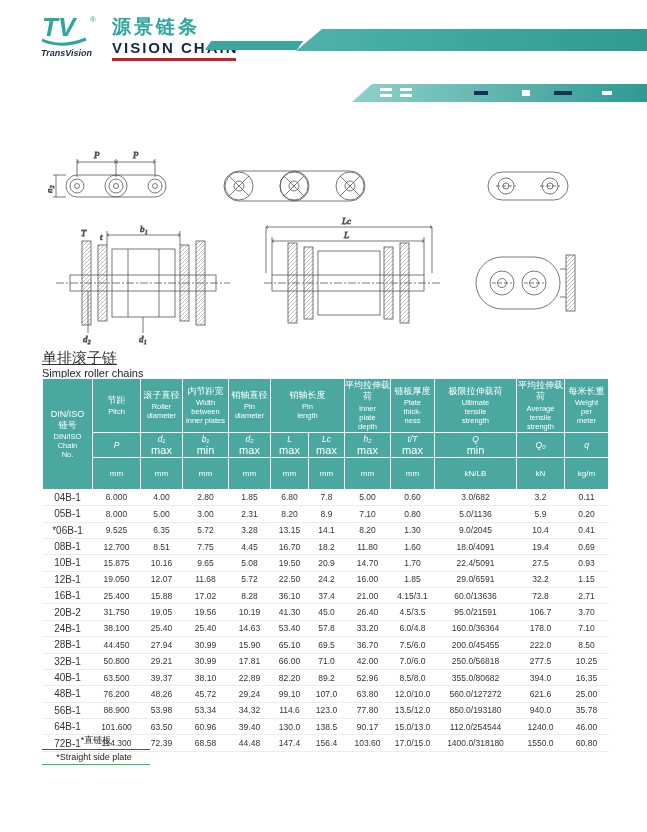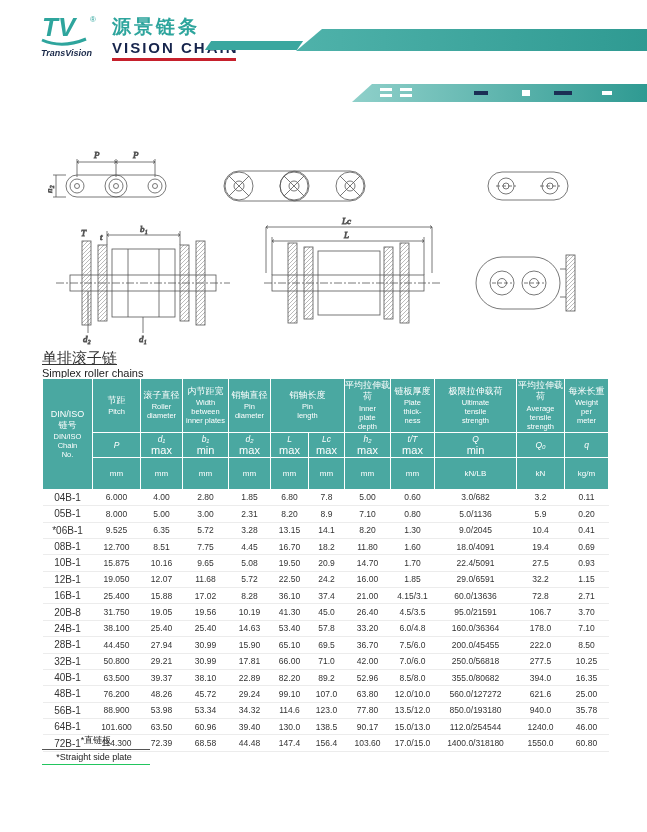--- a/index.html
+++ b/index.html
@@ -434,21 +434,21 @@
             <td>8.28</td>
             <td>36.10</td>
             <td>37.4</td>
             <td>21.00</td>
             <td>4.15/3.1</td>
             <td>60.0/13636</td>
             <td>72.8</td>
             <td>2.71</td>
           </tr>
           <tr>
-            <td class="chain-col">20B-8</td>
+            <td class="chain-col">20B-2</td>
             <td>31.750</td>
             <td>19.05</td>
             <td>19.56</td>
             <td>10.19</td>
             <td>41.30</td>
             <td>45.0</td>
             <td>26.40</td>
             <td>4.5/3.5</td>
             <td>95.0/21591</td>
             <td>106.7</td>

